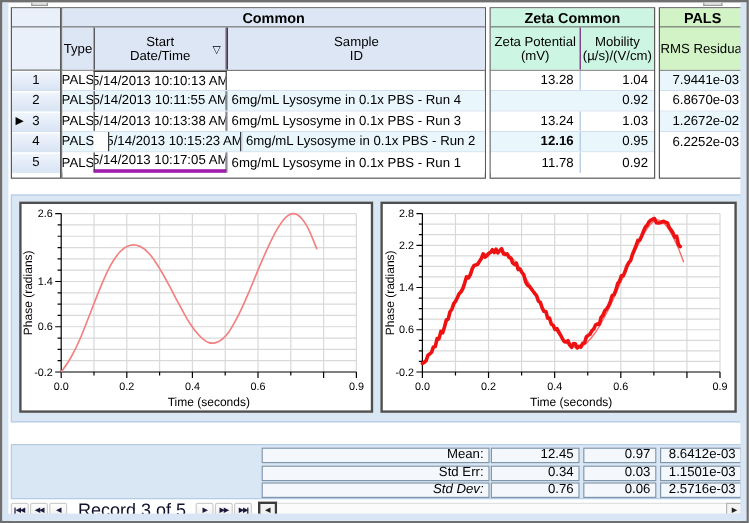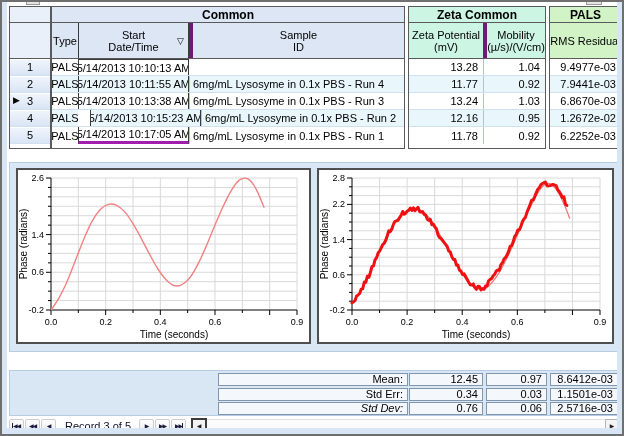--- a/index.html
+++ b/index.html
@@ -10,21 +10,21 @@
                 border-bottom:6px solid #d8e5f4; pointer-events:none; z-index:50; }
   .topfrag { position:absolute; top:0; height:3px; background:#e4e4e4; border:1px solid #9a9a9a; border-top:none; }
 
   
   .panel { position:absolute; border:1px solid #5a5a5a; background:#fff; }
   .grp { height:16px; font-weight:bold; font-size:12px; text-align:center; line-height:16px;
          border-bottom:1px solid #5a5a5a; color:#000; }
   .colrow { display:flex; height:36px; border-bottom:1px solid #5a5a5a; }
   .colcell { font-size:11px; text-align:center; display:flex; flex-direction:column; justify-content:center;
              line-height:12px; color:#000; position:relative; }
-  .colcell + .colcell { border-left:4px solid #701a75; }
+  .colcell + .colcell { border-left:1px solid #701a75; }
   .bg-blue { background:#dce6f5; }
   .bg-mint { background:#cdf5e3; }
   .bg-green { background:#d2f3c6; }
   .drow { display:flex; height:17px; border-bottom:1px solid #cfe0f0; font-size:11px; align-items:stretch; }
   .drow:last-child { border-bottom:none; }
   .drow.alt .dcell { background:#e9f6fc; }
   .dcell { display:flex; align-items:center; background:#fff; overflow:hidden; white-space:nowrap; }
   .dcell + .dcell { border-left:1px solid #adc3e0; }
   .num { justify-content:flex-end; padding-right:5px; }
   .ctr { justify-content:center; }
@@ -56,21 +56,21 @@
           line-height:11px; text-align:right; padding-right:4px; color:#000; }
 
   
   .navbar { position:absolute; left:7px; top:415px; width:610px; height:17px; background:#fff;
             display:flex; align-items:center; }
   .navbtn { width:15px; height:14px; margin-right:1px; background:linear-gradient(#fefefe,#ececec);
             border:1px solid #cdcdcd; border-radius:2px; display:flex; align-items:center; justify-content:center;
             font-size:6px; color:#1a1a3c; letter-spacing:-1px; position:relative; cursor:default; }
   .navbtn.barL::before { content:""; position:absolute; left:2px; top:3px; bottom:3px; width:1px; background:#1a1a3c; }
   .navbtn.barR::after { content:""; position:absolute; right:2px; top:3px; bottom:3px; width:1px; background:#1a1a3c; }
-  .rectext { font-size:11px; color:#10102c; padding:0 8px; white-space:nowrap; }
+  .rectext { font-size:15px; color:#10102c; padding:0 8px; white-space:nowrap; }
   .hscroll-left { width:16px; height:15px; border:2px solid #3c3c3c; background:#f2f2f2; display:flex;
                   align-items:center; justify-content:center; font-size:6px; color:#222; margin-left:4px; }
   .hscroll-track { flex:1; height:13px; background:#fbfbfb; border-top:1px solid #e0e0e0; }
   .hscroll-right { width:14px; height:13px; border:1px solid #b5b5b5; background:#f4f4f4; display:flex;
                    align-items:center; justify-content:center; font-size:6px; color:#222; }
 </style>
 </head>
 <body>
 
 <div class="window">
@@ -150,47 +150,43 @@
       <div class="colcell bg-mint" style="flex:1;">
         <span>Mobility</span>
           <span>(µ/s)/(V/cm)</span>
       </div>
     </div>
     <div class="drow">
       <div class="dcell num" style="width:74px;">13.28</div>
       <div class="dcell num" style="flex:1;">1.04</div>
     </div>
     <div class="drow alt">
-      <div class="dcell num" style="width:74px;">11.77</div>
       <div class="dcell num" style="flex:1;">0.92</div>
     </div>
     <div class="drow">
       <div class="dcell num" style="width:74px;">13.24</div>
       <div class="dcell num" style="flex:1;">1.03</div>
     </div>
     <div class="drow alt">
-      <div class="dcell num" style="width:74px;">12.16</div>
+      <div class="dcell num" style="width:74px;font-weight:bold;">12.16</div>
       <div class="dcell num" style="flex:1;">0.95</div>
     </div>
     <div class="drow">
       <div class="dcell num" style="width:74px;">11.78</div>
       <div class="dcell num" style="flex:1;">0.92</div>
     </div>
   </div>
 
   <div class="panel" style="left:547px; top:4px; width:73px; height:143px;">
     <div class="grp bg-green">PALS</div>
     <div class="colrow">
       <div class="colcell bg-green" style="flex:1;">
           <span>RMS Residual</span>
         </div>
     </div>
-    <div class="drow">
-        <div class="dcell num" style="flex:1;">9.4977e-03</div>
-      </div>
     <div class="drow alt">
         <div class="dcell num" style="flex:1;">7.9441e-03</div>
       </div>
     <div class="drow">
         <div class="dcell num" style="flex:1;">6.8670e-03</div>
       </div>
     <div class="drow alt">
         <div class="dcell num" style="flex:1;">1.2672e-02</div>
       </div>
     <div class="drow">

